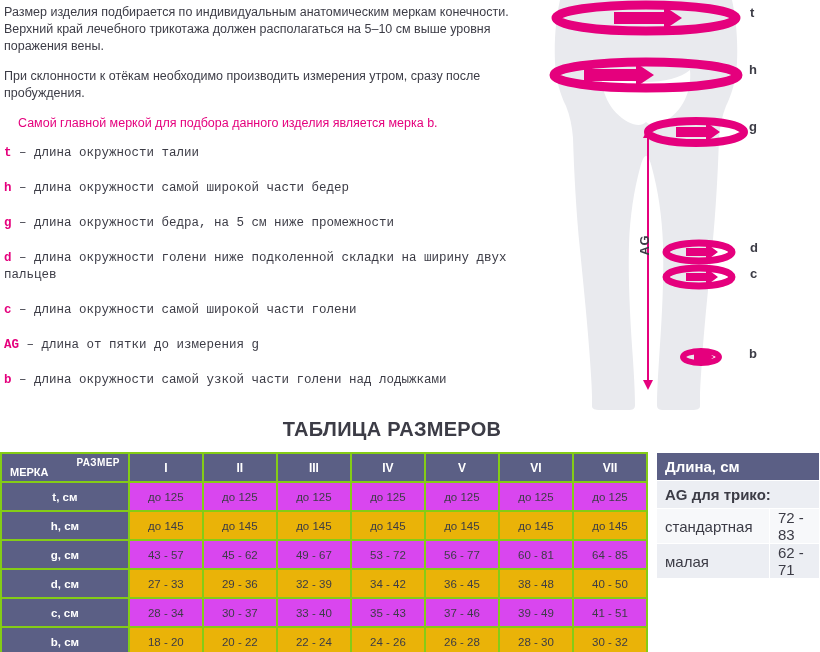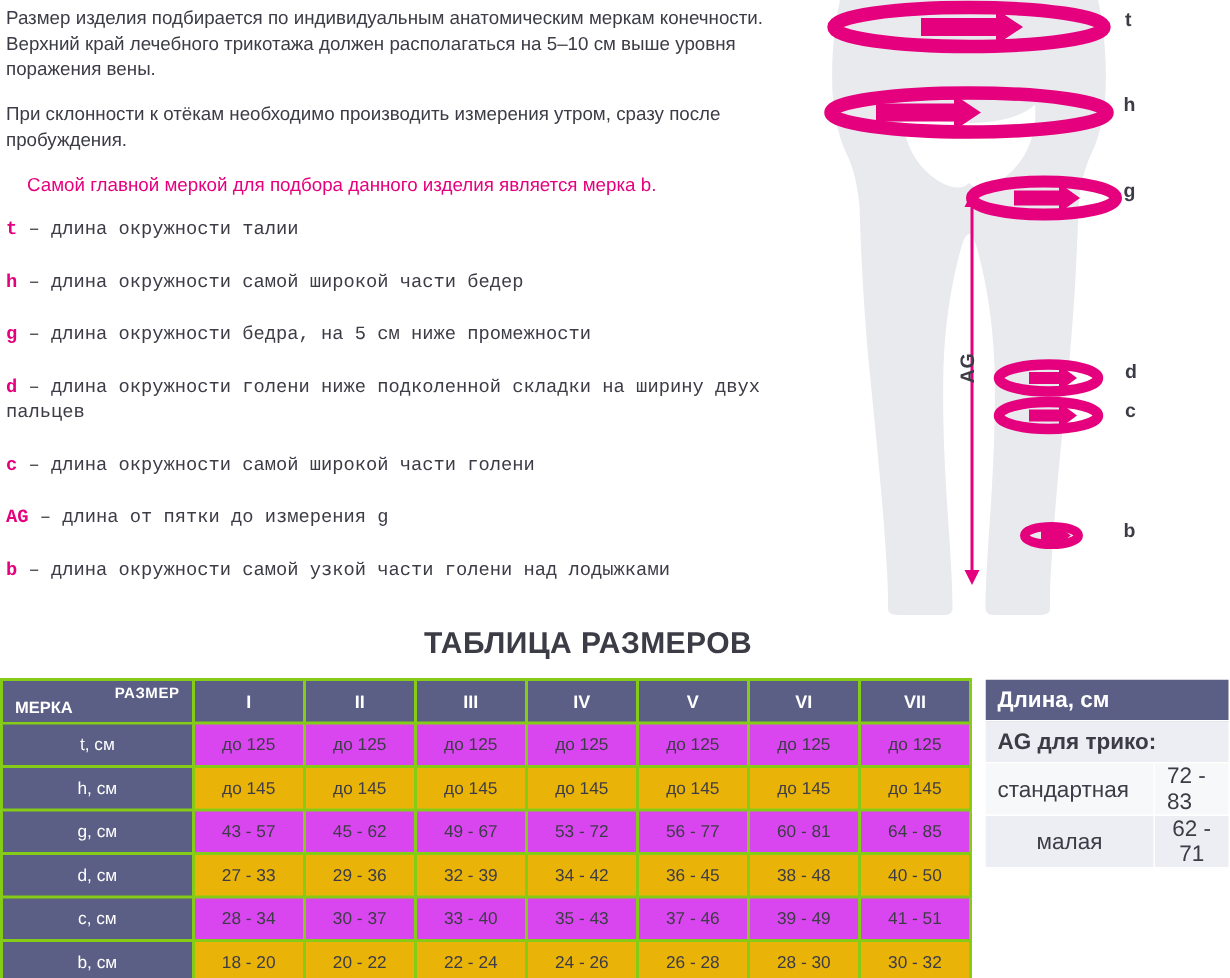--- a/index.html
+++ b/index.html
@@ -151,21 +151,21 @@
     color: #ffffff;
     text-align: center;
     font-weight: bold;
     font-size: 12px;
     width: 74px;
   }
   .sizes tbody th {
     background: #5b5f85;
     color: #ffffff;
     text-align: center;
-    font-weight: normal;
+    font-weight: bold;
     font-size: 11.5px;
     width: 130px;
   }
   .sizes tbody td {
     text-align: center;
     color: #3c3c46;
     background: #d946ef;
   }
   .sizes tbody tr.alt td {
     background: #eab308;
@@ -202,21 +202,20 @@
     text-align: left;
     width: 96px;
   }
   .length .val {
     background: #f7f8fa;
     color: #3c3c46;
     text-align: left;
   }
   .length tr.alt .name, .length tr.alt .val {
     background: #eceef3;
-    text-align: center;
   }
 </style>
 </head>
 <body>
 
 <div class="top">
 
   <div class="text-col">
     <p class="para">Размер изделия подбирается по индивидуальным анатомическим меркам конечности. Верхний край лечебного трикотажа должен располагаться на 5–10 см выше уровня поражения вены.</p>
     <p class="para">При склонности к отёкам необходимо производить измерения утром, сразу после пробуждения.</p>

